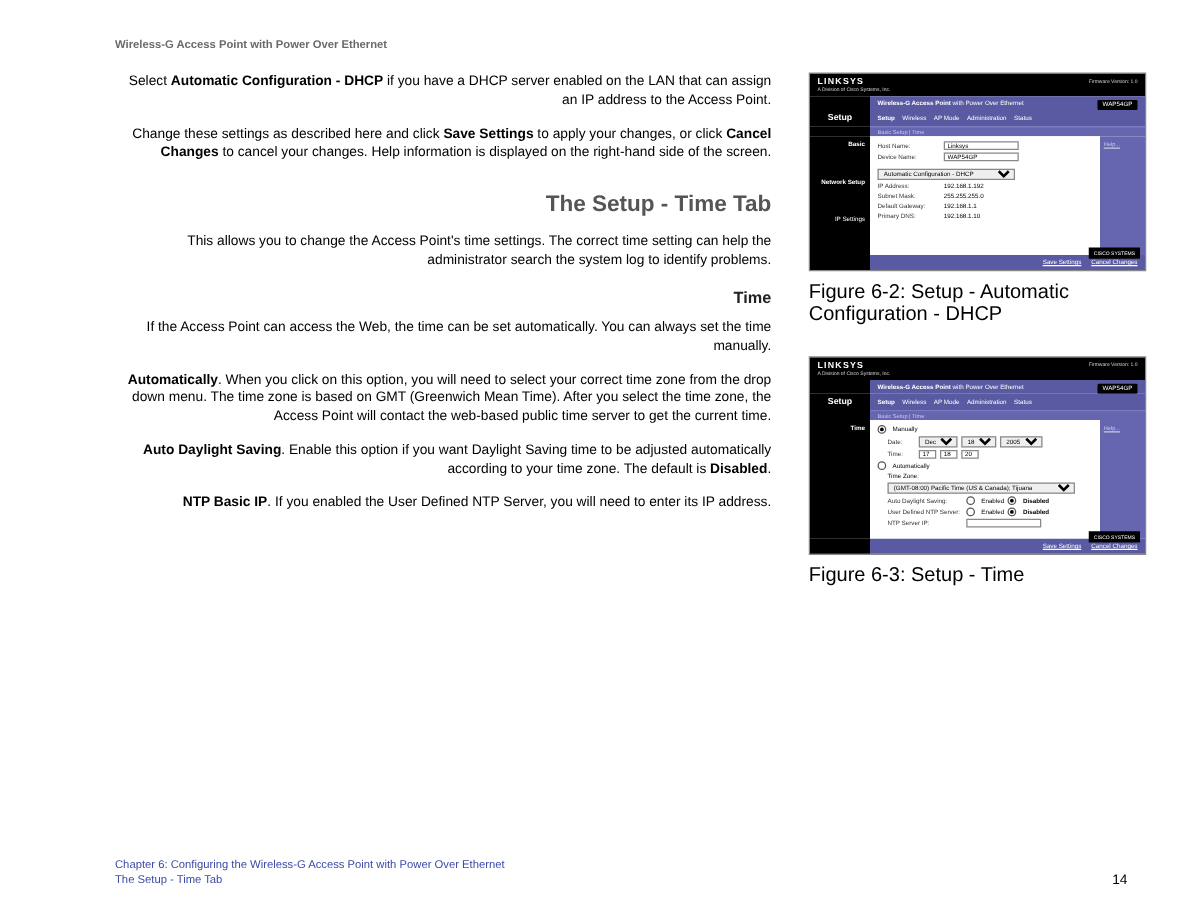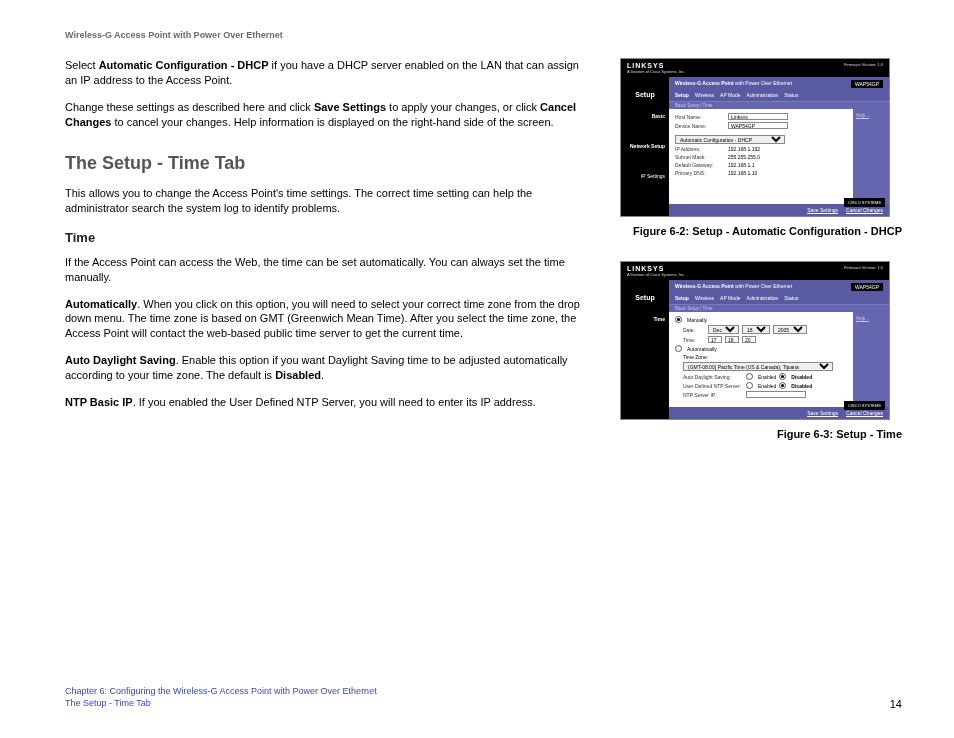--- a/index.html
+++ b/index.html
@@ -11,35 +11,37 @@
     width: 954px;
     height: 738px;
     position: relative;
     box-sizing: border-box;
   }
   .page {
     padding: 30px 52px 20px 65px;
     box-sizing: border-box;
     height: 100%;
     position: relative;
+    margin-left: 27px;
   }
   .header {
     font-size: 9px;
     font-weight: bold;
     color: #6a6a6a;
     margin-bottom: 18px;
   }
   .body-row {
     display: flex;
     gap: 30px;
   }
   .main-col {
     flex: 0 0 525px;
     font-size: 11px;
     line-height: 1.35;
+    text-align: right;
   }
   .side-col {
     flex: 1;
     font-size: 10px;
   }
   .main-col p {
     margin: 0 0 12px 0;
   }
   h2 {
     font-family: Arial, Helvetica, sans-serif;
@@ -48,23 +50,23 @@
     margin: 22px 0 10px 0;
     font-weight: bold;
   }
   h3 {
     font-size: 13px;
     margin: 14px 0 8px 0;
     font-weight: 600;
     color: #222;
   }
   .caption {
-    text-align: right;
-    font-weight: bold;
-    font-size: 11px;
+    text-align: left;
+    font-weight: normal;
+    font-size: 16px;
     margin-top: 8px;
     margin-bottom: 24px;
   }
   .footer {
     position: absolute;
     left: 65px;
     right: 52px;
     bottom: 28px;
     display: flex;
     justify-content: space-between;

